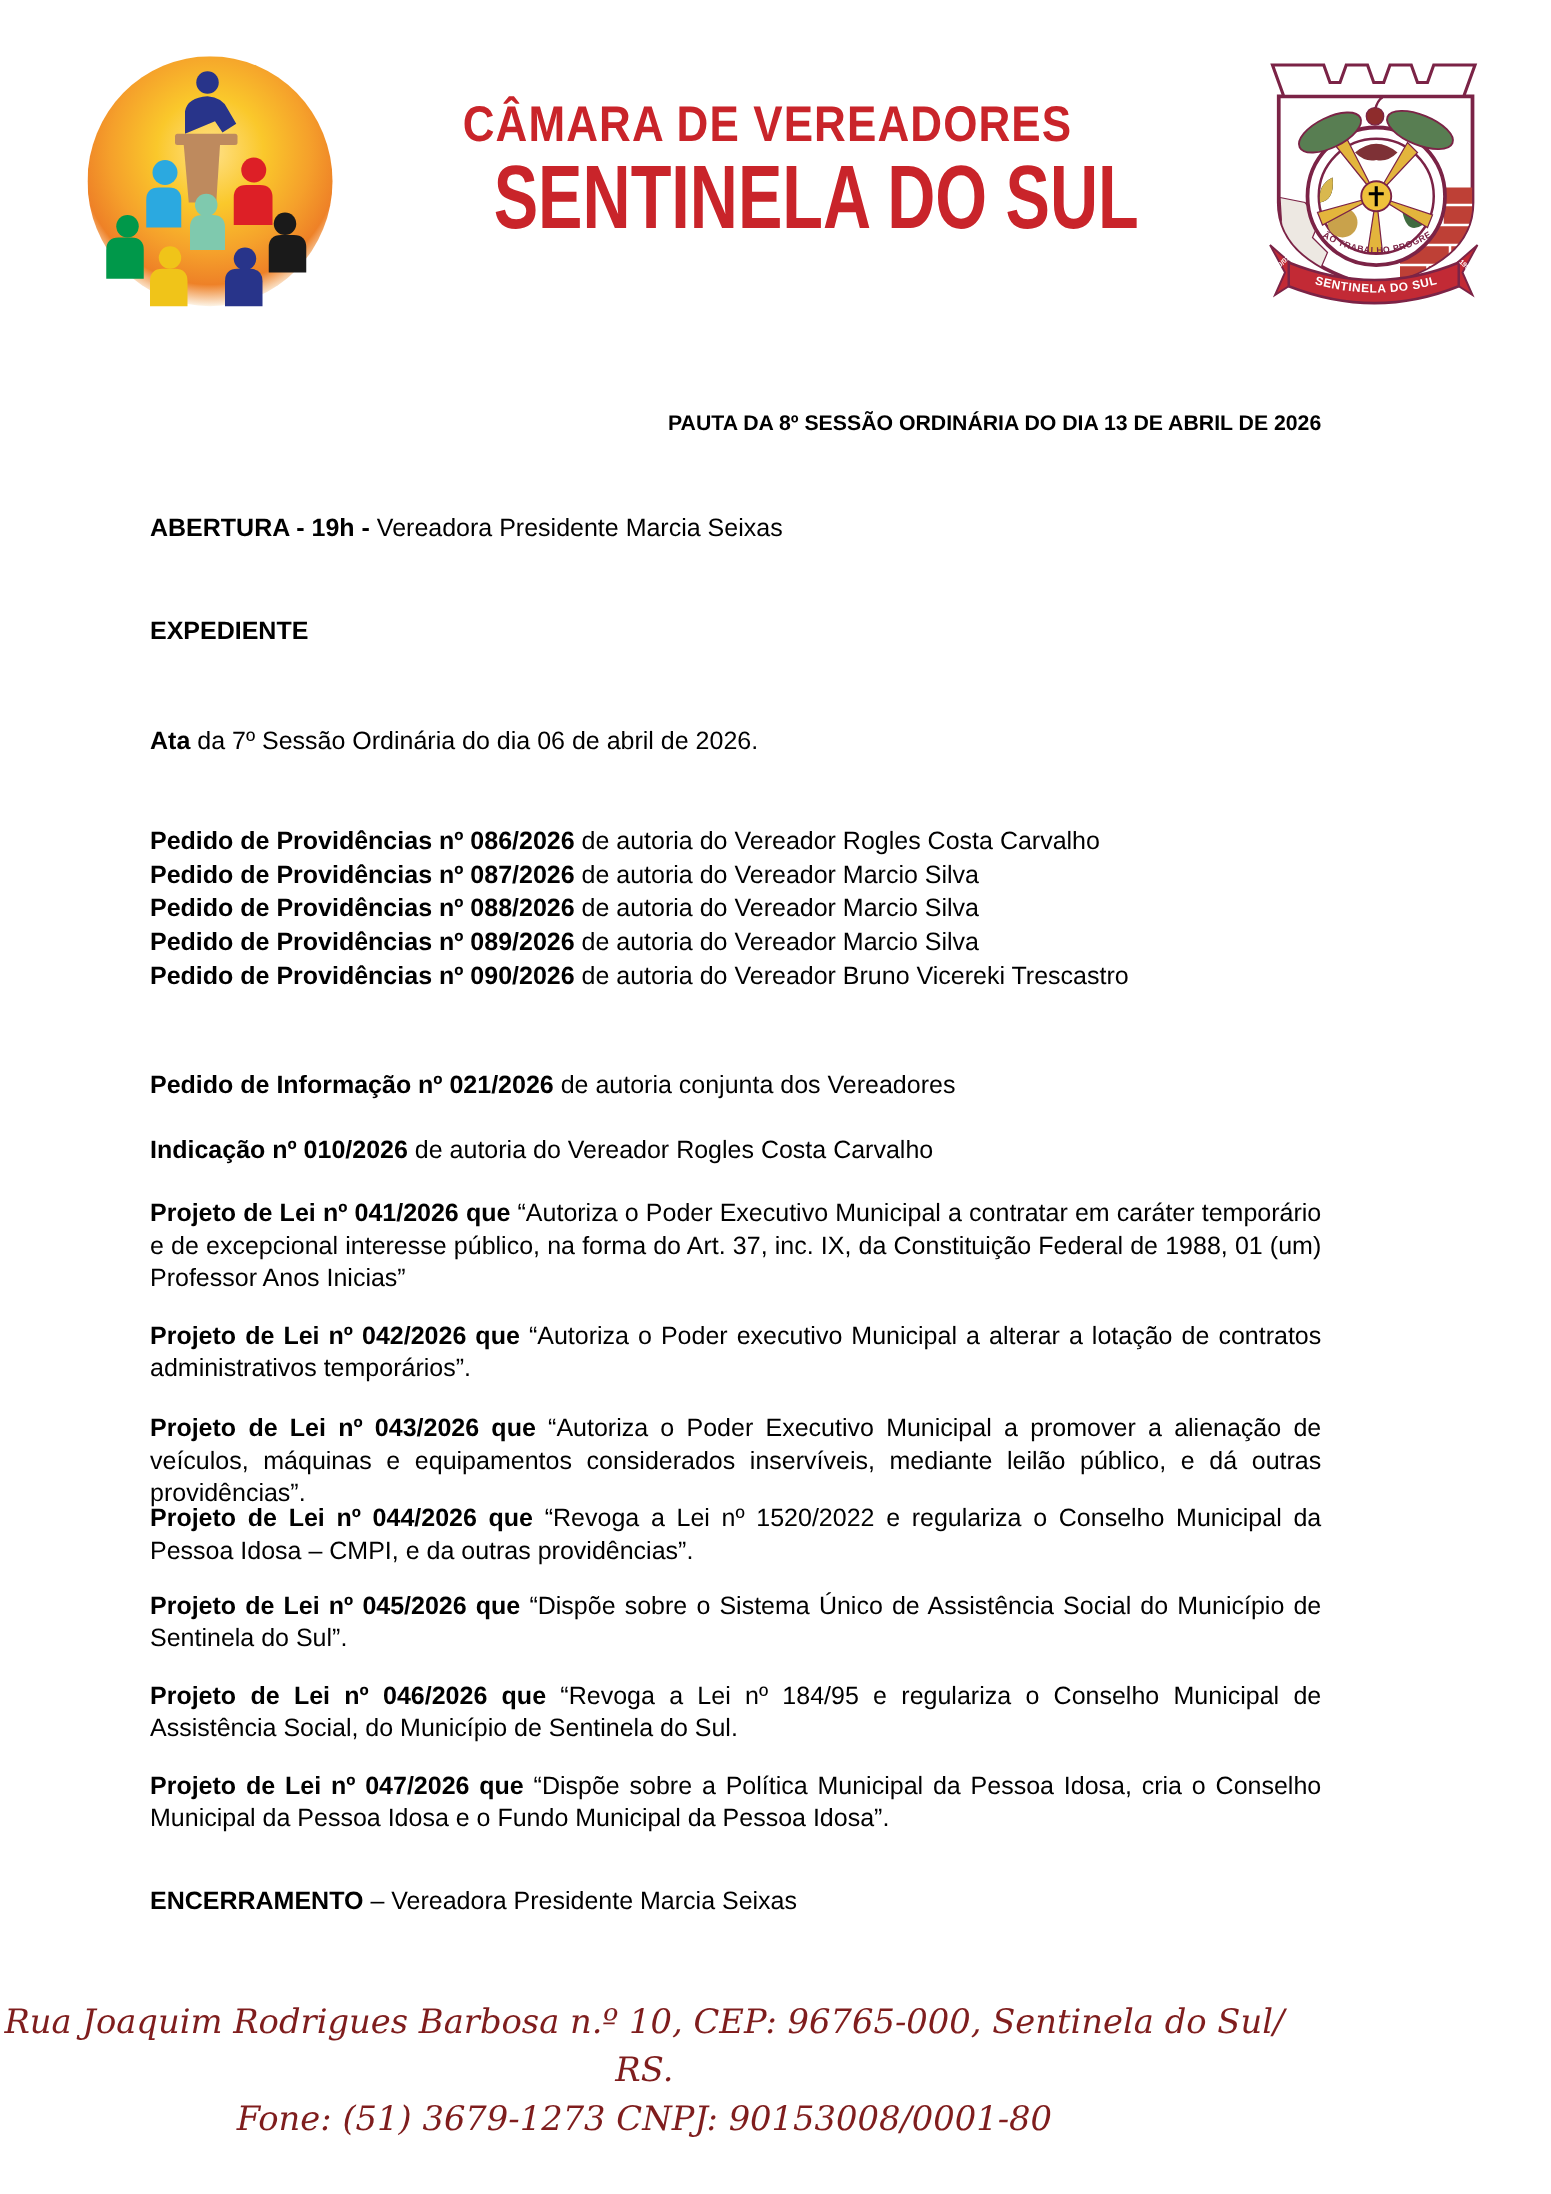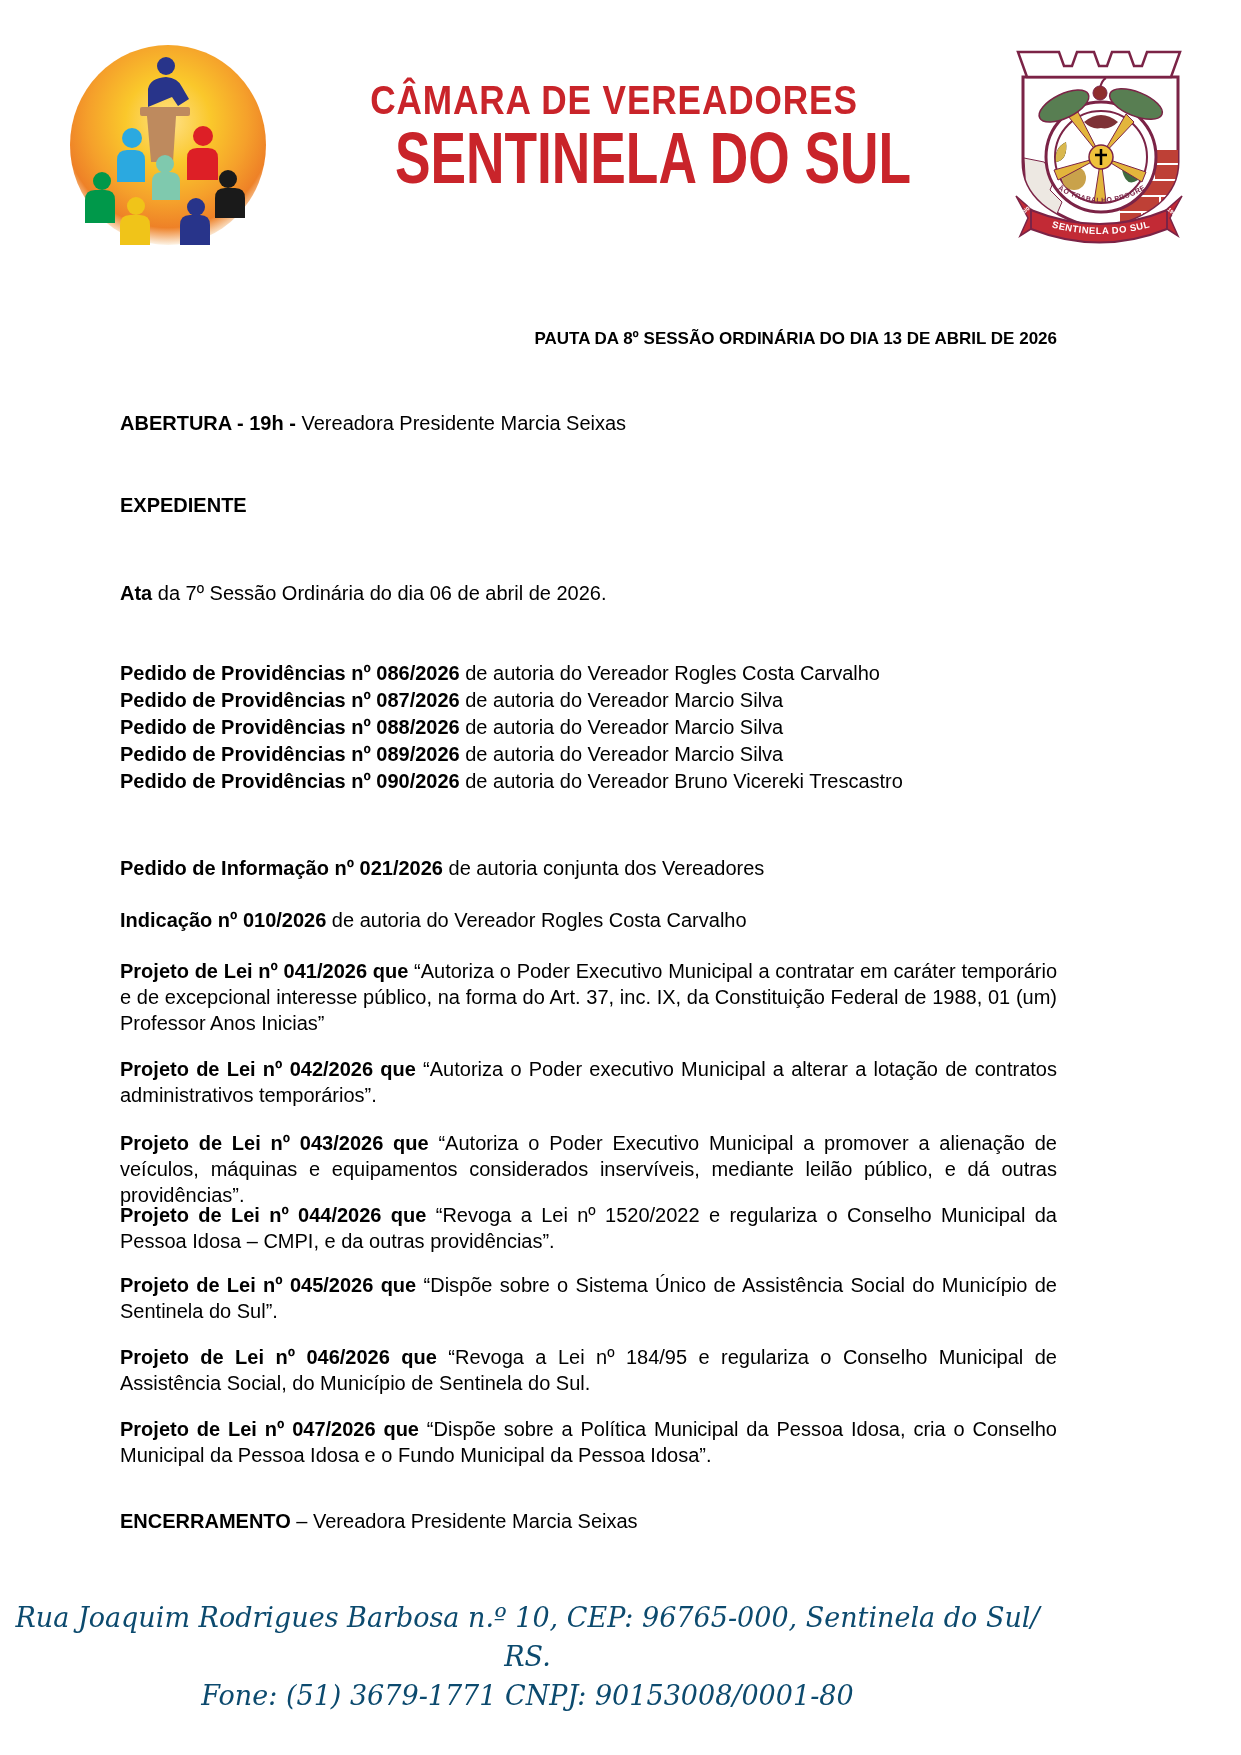--- a/index.html
+++ b/index.html
@@ -28,23 +28,23 @@
   .crest-wrap { position:absolute; left:1014px; top:50px; width:170px; height:202px; }
   
   .content { position:absolute; left:120px; top:0; width:937px; font-size:20px; }
   .para { position:absolute; left:0; width:100%; line-height:26px; }
   .doc-title { top:326px; text-align:right; font-weight:bold; font-size:17px; }
   .just { text-align:justify; }
   .b { font-weight:bold; }
   .line27 { line-height:27px; }
   
   .footer {
-    position:absolute; left:12px; top:1598px; width:1031px; text-align:center;
+    position:absolute; left:0; top:1598px; width:1031px; text-align:center;
     font-family:"DejaVu Serif", serif; font-style:italic; font-size:27px; line-height:39px;
-    color:#0c4a6e;
+    color:#7f1d1d;
   }
 </style>
 </head>
 <body>
 
 <div class="page">
 
   <div class="logo-wrap">
     <svg width="197" height="205" viewBox="0 0 197 205">
       <defs>
@@ -196,16 +196,16 @@
     <p class="para just" style="top:1344px"><span class="b">Projeto de Lei nº 046/2026 que</span><span> “Revoga a Lei nº 184/95 e regulariza o Conselho Municipal de Assistência Social, do Município de Sentinela do Sul.</span></p>
 
     <p class="para just" style="top:1416px"><span class="b">Projeto de Lei nº 047/2026 que</span><span> “Dispõe sobre a Política Municipal da Pessoa Idosa, cria o Conselho Municipal da Pessoa Idosa e o Fundo Municipal da Pessoa Idosa”.</span></p>
 
     <p class="para" style="top:1508px"><span class="b">ENCERRAMENTO</span><span> – Vereadora Presidente Marcia Seixas</span></p>
 
   </div>
 
   <div class="footer">
     <div>Rua Joaquim Rodrigues Barbosa n.º 10, CEP: 96765-000,  Sentinela do Sul/ RS.</div>
-    <div>Fone: (51) 3679-1771 CNPJ: 90153008/0001-80</div>
+    <div>Fone: (51) 3679-1273 CNPJ: 90153008/0001-80</div>
   </div>
 
 </div>
 
 </body></html>

